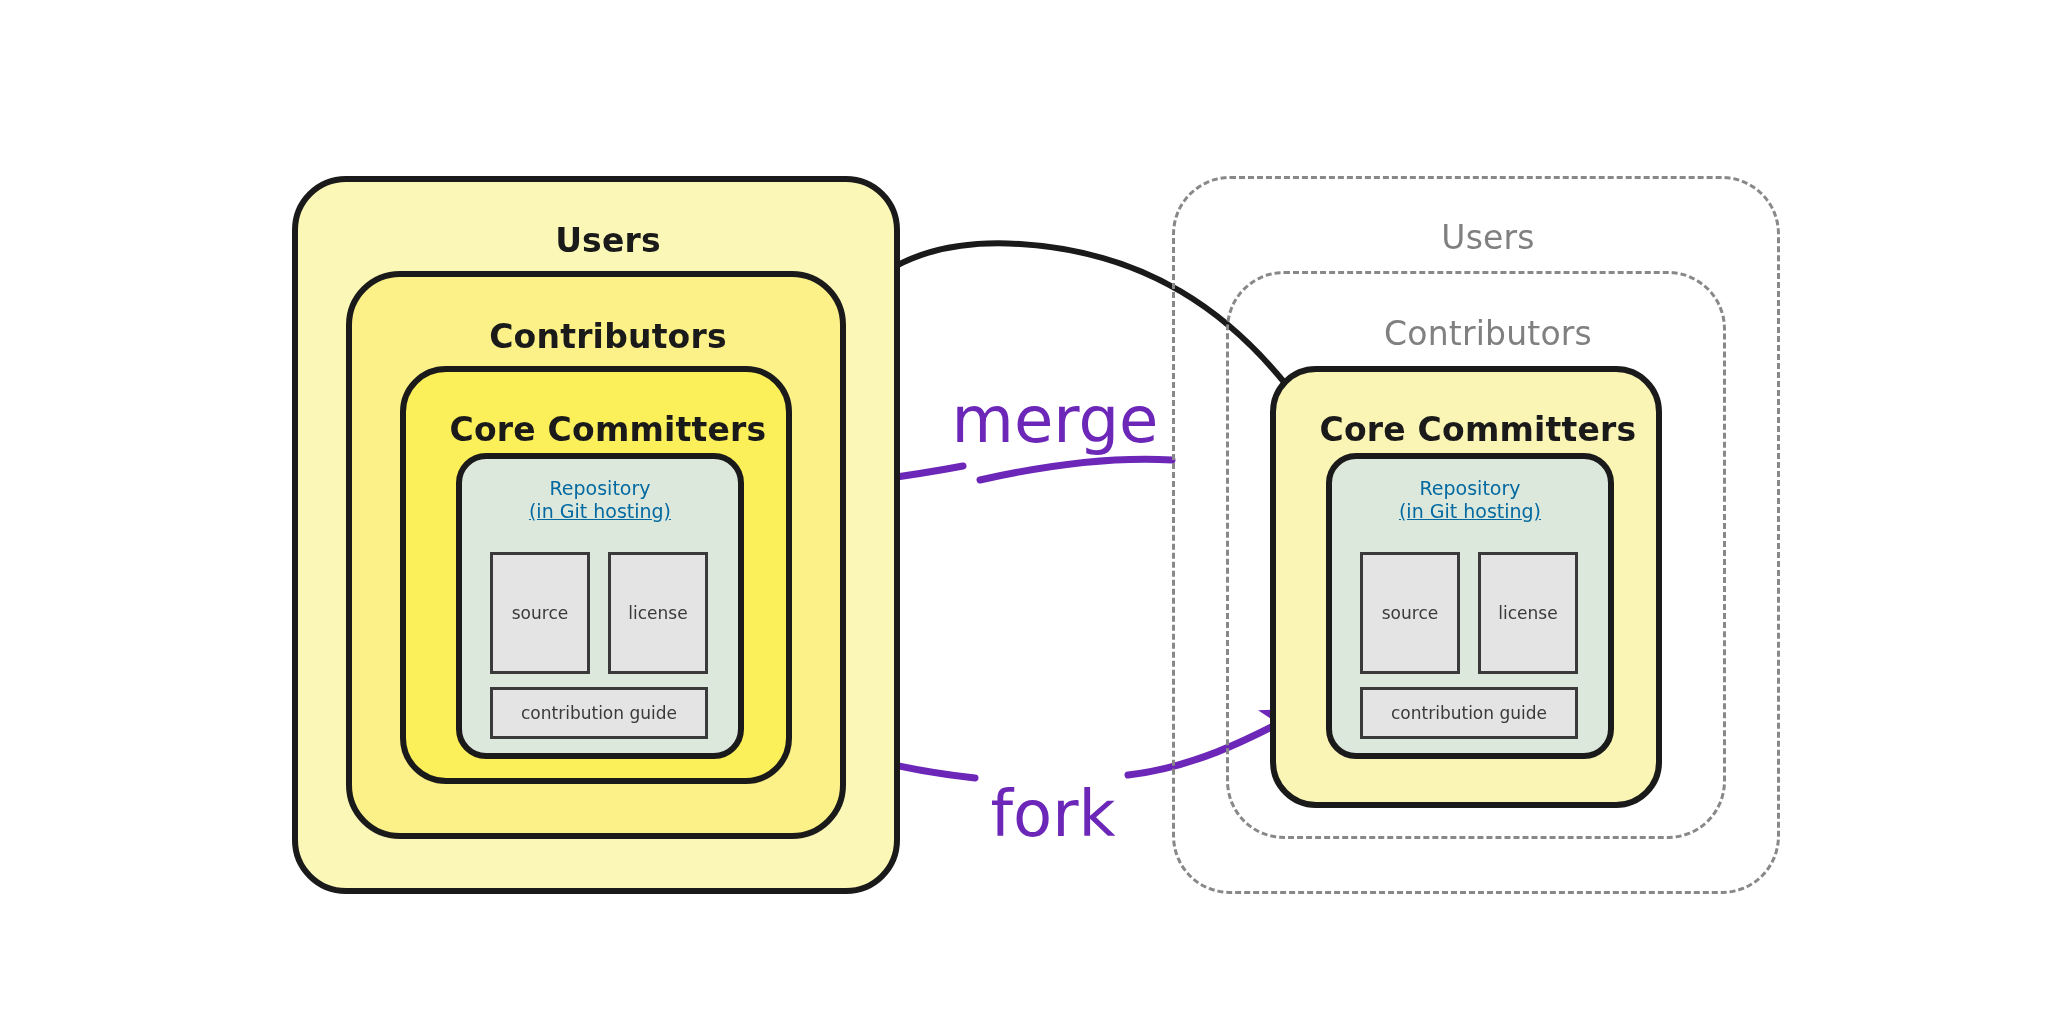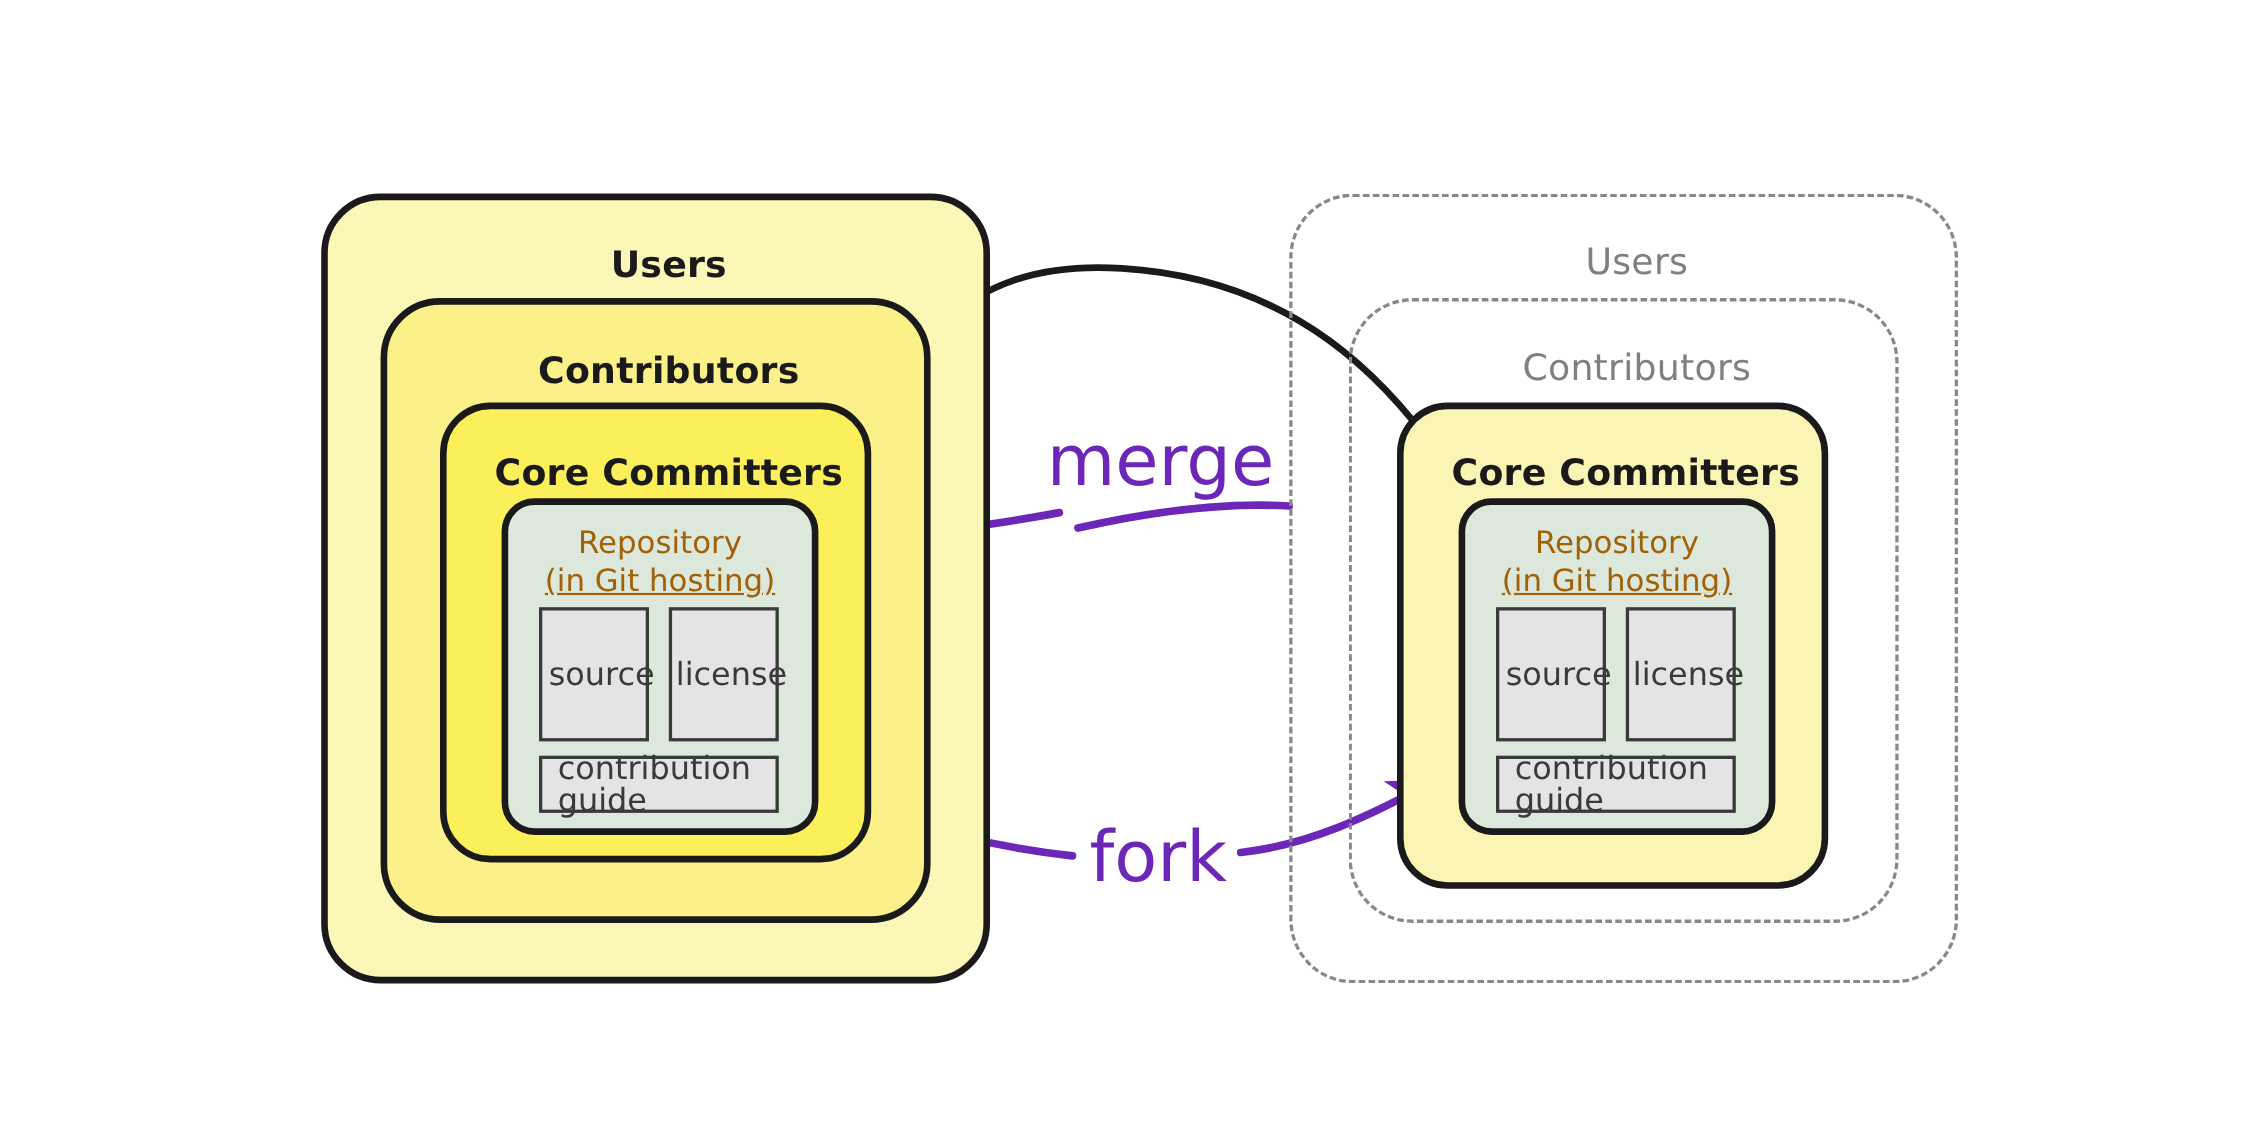--- a/index.html
+++ b/index.html
@@ -59,39 +59,38 @@
     background: #dde8dc;
     border: 6px solid #1a1a1a;
     border-radius: 30px;
   }
   .repo-title {
     position: absolute;
     left: 0;
     right: 0;
     top: 18px;
     text-align: center;
-    font-size: 28px;
-    color: #a16207;
+    font-size: 19px;
+    color: #0369a1;
     line-height: 1.22;
     white-space: nowrap;
   }
   .repo-title .line2 { display: block; text-decoration: underline; }
 
   .file-box {
     position: absolute;
     box-sizing: border-box;
     background: #e4e4e4;
     border: 3px solid #3a3a3a;
     display: flex;
     align-items: center;
     justify-content: center;
-    font-size: 29px;
+    font-size: 17px;
     color: #3a3a3a;
     line-height: 1;
-    padding-left: 14px;
   }
 
   
   #arrows {
     position: absolute;
     left: 0;
     top: 0;
     width: 2057px;
     height: 1030px;
     pointer-events: none;
@@ -197,17 +196,17 @@
     <g>
       <path d="M 730 717 C 830 752 900 770 975 778" fill="none" stroke="#6d27b8" stroke-width="7" stroke-linecap="round"></path>
       <path d="M 1128 775 C 1190 768 1245 742 1300 712" fill="none" stroke="#6d27b8" stroke-width="7" stroke-linecap="round" marker-end="url(#arrowPurple)"></path>
     </g>
   </svg>
 
   <div class="edge-label" style="left:950px; top:385px; width:210px; z-index:6;">
     <div>merge</div>
   </div>
 
-  <div class="edge-label" style="left:988px; top:745px; width:130px; z-index:6;">
+  <div class="edge-label" style="left:988px; top:779px; width:130px; z-index:6;">
     <div>fork</div>
   </div>
 
 </div>
 
 </body></html>

